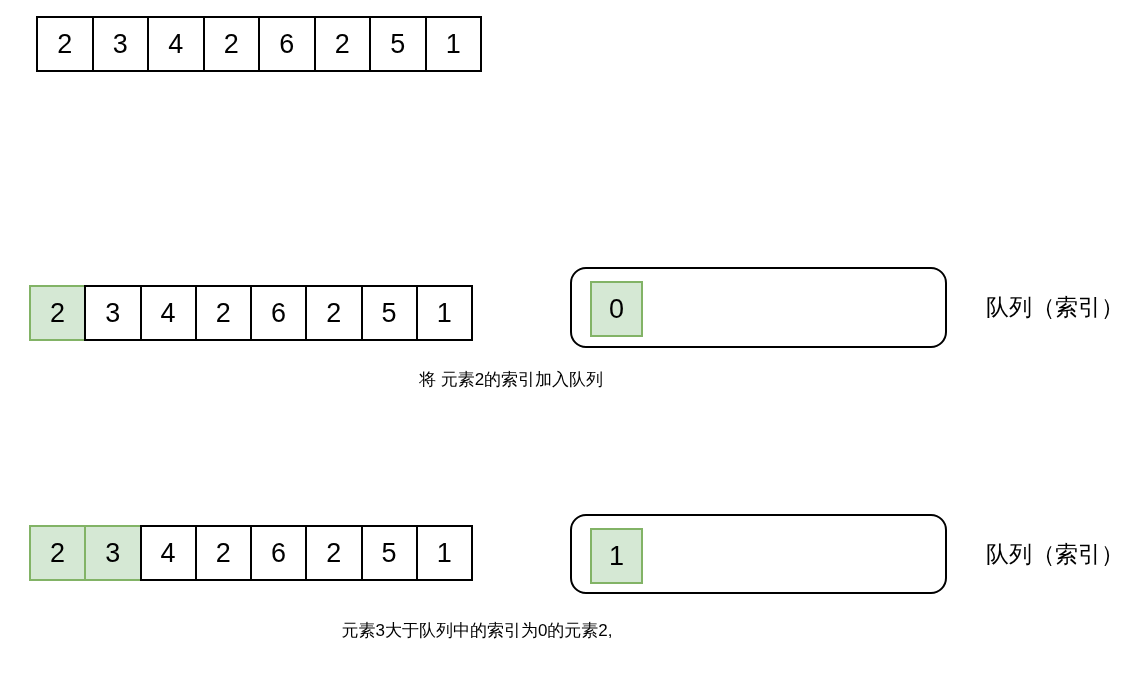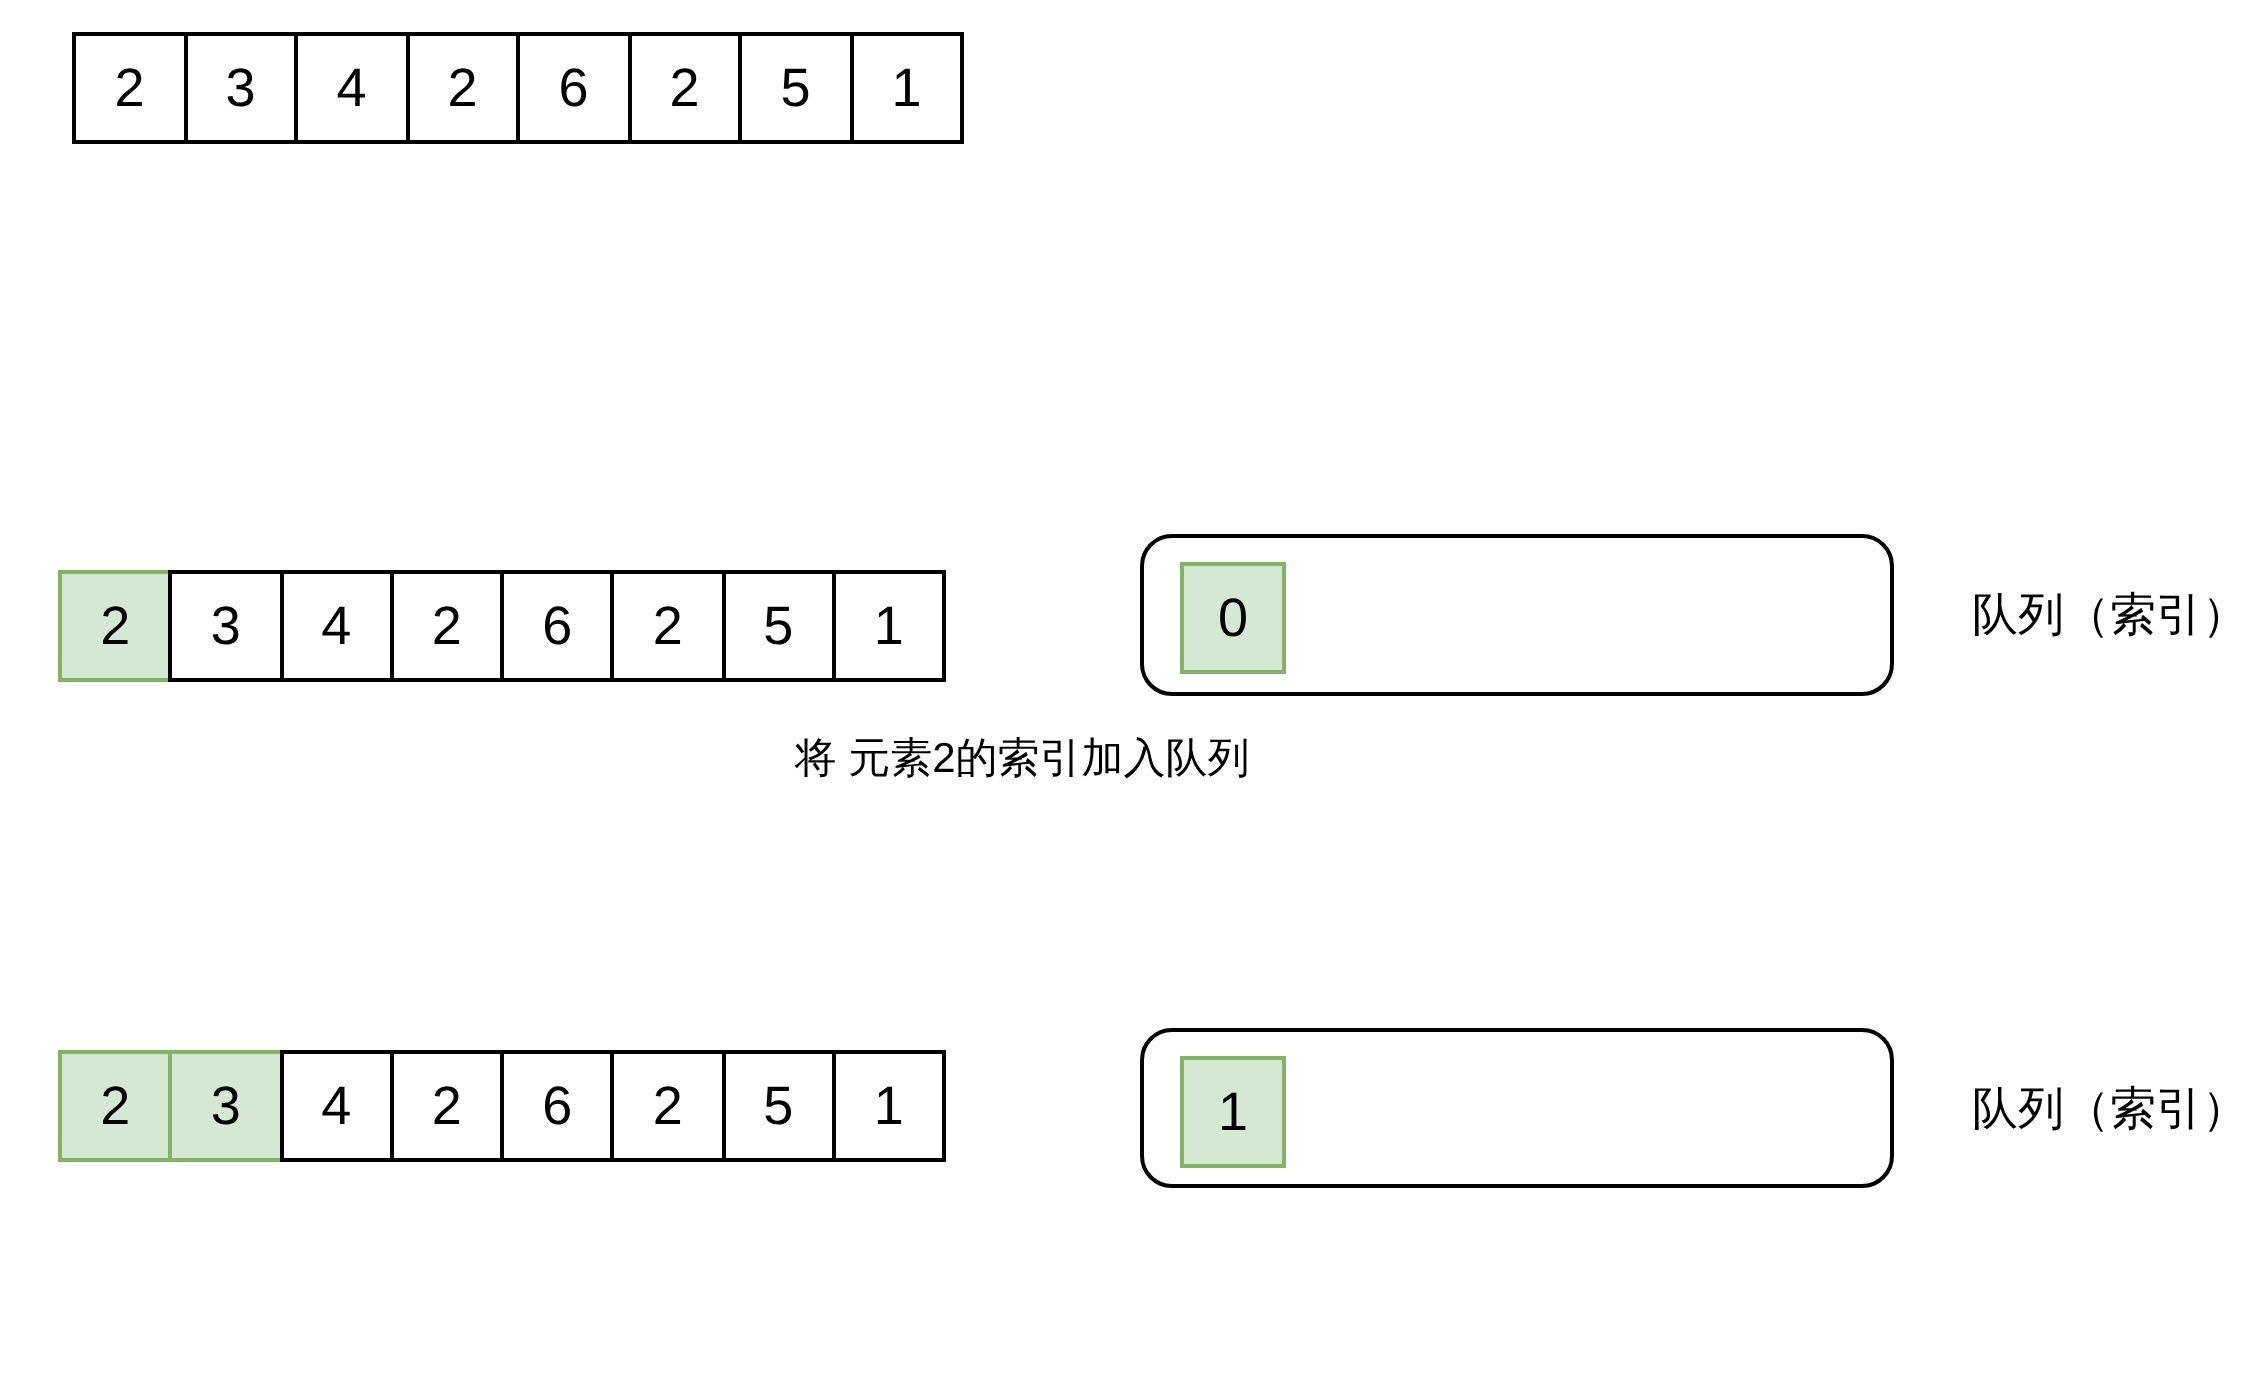--- a/index.html
+++ b/index.html
@@ -66,21 +66,21 @@
     align-items: center;
     font-size: 23px;
     white-space: nowrap;
     margin-left: 11px;
   }
   .caption {
     position: absolute;
     transform: translateX(-50%);
     white-space: nowrap;
     text-align: right;
-    font-size: 21px;
+    font-size: 17px;
     line-height: 29px;
   }
 </style>
 </head>
 <body>
 
 <div class="canvas">
 
   <div class="array" style="left:36px; top:16px; width:446px; height:56px;">
     <div class="cell">2</div>
@@ -123,15 +123,16 @@
     <div class="cell">1</div>
   </div>
 
   <div class="queue" style="left:570px; top:514px; width:377px; height:80px;">
     <div class="qcell">1</div>
   </div>
 
   <div class="qlabel" style="left:975px; top:514px; height:80px;">队列（索引）</div>
 
   <div class="caption" style="left:477px; top:616px;">
+    <div>元素3大于队列中的索引为0的元素2,</div>
   </div>
 
 </div>
 
 </body></html>

